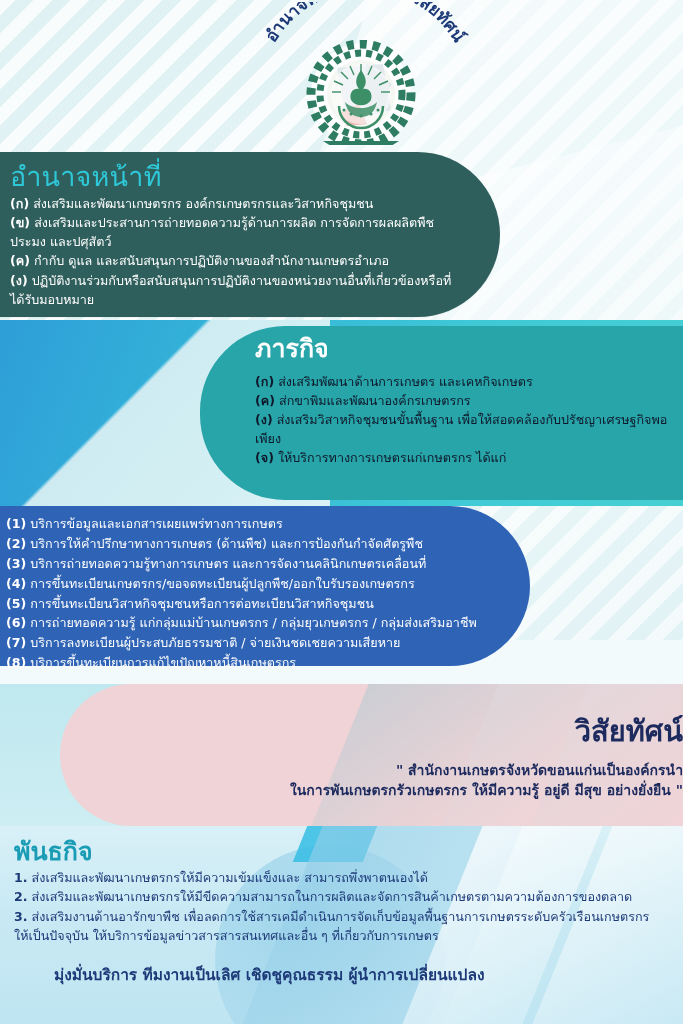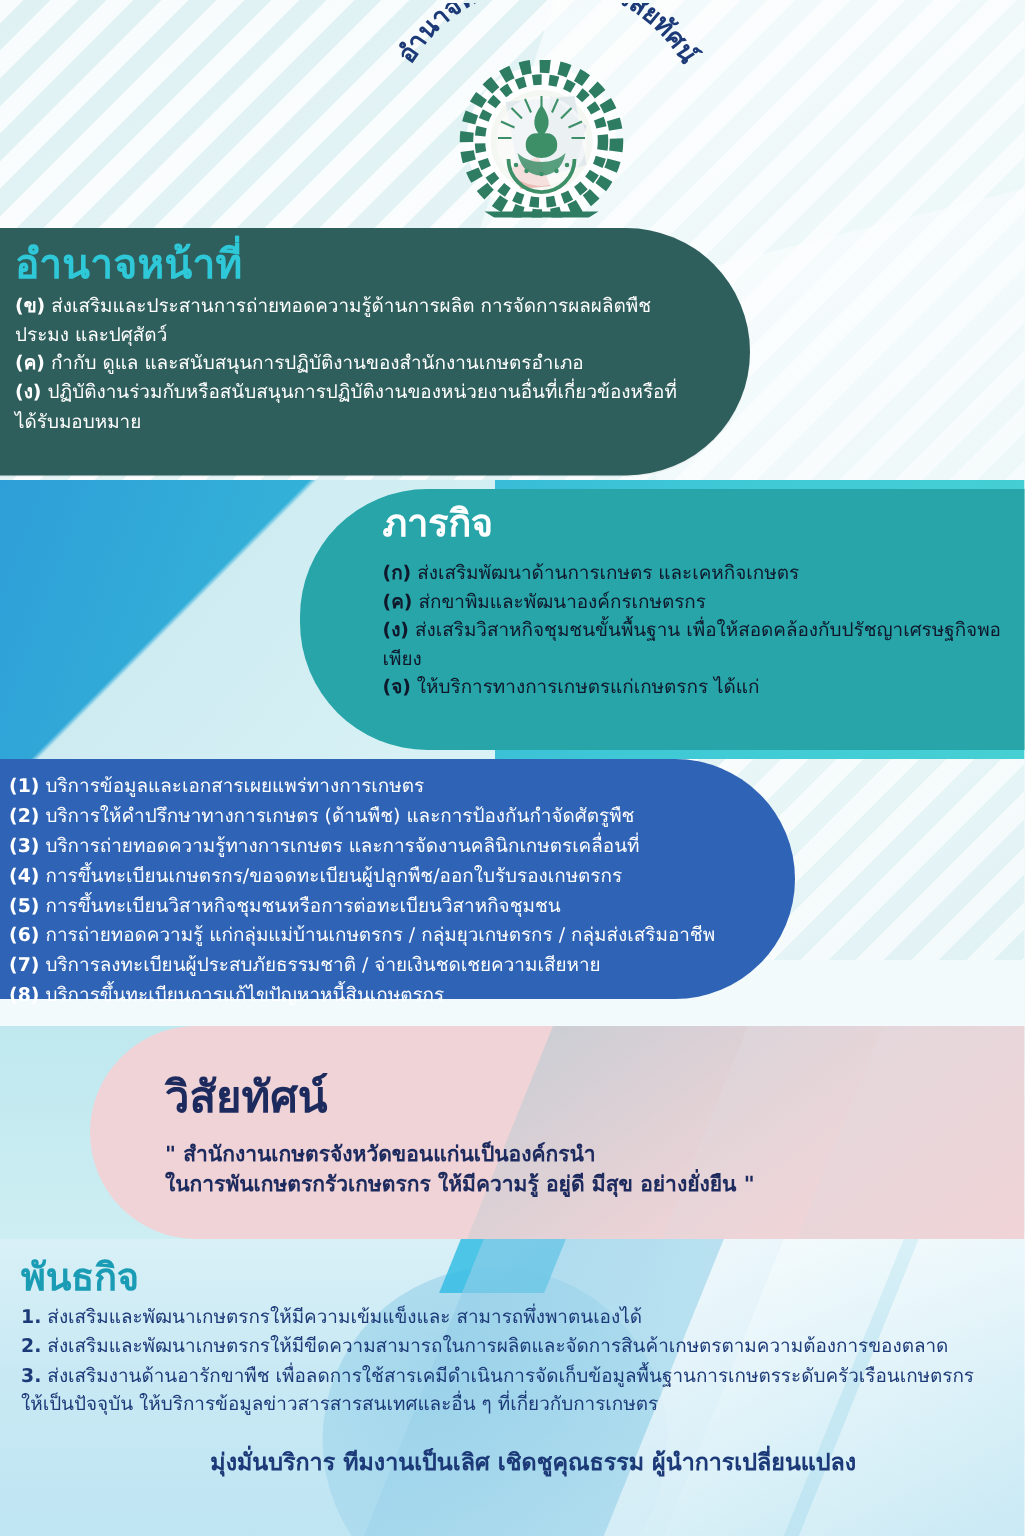--- a/index.html
+++ b/index.html
@@ -64,21 +64,21 @@
   
   .header{position:absolute;left:0;top:0;width:683px;height:150px;}
   .emblem-wrap{position:absolute;left:292px;top:40px;width:138px;height:105px;}
   .arc-text{position:absolute;left:255px;top:2px;width:220px;height:80px;}
 
   
   .panel-auth{position:absolute;left:-30px;top:152px;width:530px;height:165px;
     background:#2f5f5c;border-top-right-radius:85px;border-bottom-right-radius:85px;
     box-shadow:0 1px 0 rgba(0,0,0,.04);}
   .panel-auth .inner{padding:10px 40px 0 40px;}
-  .h-auth{color:#2ec8d8;font-size:27px;font-weight:bold;line-height:1.1;margin:0 0 2px 0;letter-spacing:.2px;}
+  .h-auth{color:#2ec8d8;font-size:27px;font-weight:normal;line-height:1.1;margin:0 0 2px 0;letter-spacing:.2px;}
   .body-auth{color:#ffffff;font-size:12.6px;line-height:1.53;}
   .body-auth .lbl{font-weight:bold;}
 
   
   .band-mis{position:absolute;left:0;top:320px;width:683px;height:186px;
     background:linear-gradient(110deg,#2e9fd8 0%,#35b6d8 35%,#3fc9d6 65%,#46d0d3 100%);}
   .band-mis-wedge{position:absolute;left:0;top:320px;width:330px;height:186px;
     background:linear-gradient(135deg,rgba(226,244,246,0) 40%,rgba(219,241,244,.92) 41%,rgba(226,245,247,.95) 100%);}
   .panel-mis{position:absolute;left:200px;top:326px;width:513px;height:174px;
     background:#27a5a9;border-top-left-radius:85px;border-bottom-left-radius:85px;}
@@ -88,33 +88,33 @@
   .body-mis .lbl{font-weight:bold;}
 
   
   .panel-num{position:absolute;left:-40px;top:506px;width:570px;height:160px;
     background:#2f63b5;border-top-right-radius:80px;border-bottom-right-radius:80px;}
   .panel-num .inner{padding:8px 20px 0 46px;}
   .body-num{color:#ffffff;font-size:12.6px;line-height:1.58;white-space:nowrap;}
   .body-num .lbl{font-weight:bold;}
 
   
-  .vision{position:absolute;left:0;top:694px;width:683px;height:130px;text-align:left;}
+  .vision{position:absolute;left:0;top:694px;width:683px;height:130px;text-align:right;}
   .h-vision{color:#1d2a5e;font-size:29px;font-weight:bold;margin:14px 0 6px 0;
     padding-left:110px;}
   .vision-q{color:#1d2a5e;font-size:14px;font-weight:bold;line-height:1.45;
     padding-left:110px;}
 
   
   .mandate{position:absolute;left:0;top:838px;width:683px;}
   .mandate .inner{padding:0 26px 0 14px;}
   .h-mand{color:#1a9cb5;font-size:25px;font-weight:bold;line-height:1.1;margin:0 0 2px 0;}
   .body-mand{color:#1d3a78;font-size:12.6px;line-height:1.55;}
   .body-mand .lbl{font-weight:bold;}
-  .slogan{color:#1d3a78;font-size:15.5px;font-weight:bold;text-align:center;
+  .slogan{color:#1d3a78;font-size:15.5px;font-weight:bold;
     margin-top:16px;padding-left:40px;}
 
   .row{display:block;}
 </style>
 </head>
 <body>
 
 <div class="page">
 
   <div class="bg-base"></div>
@@ -171,20 +171,21 @@
         </g>
         <path d="M-38,47 L38,47 L30,52 L-30,52 Z" fill="#2e7d62"></path>
       </g>
     </svg>
   </div>
 
   <div class="panel-auth">
     <div class="inner">
       <div class="h-auth">อำนาจหน้าที่</div>
       <div class="body-auth">
+        <span class="row"><span class="lbl">(ก)</span> <span>ส่งเสริมและพัฒนาเกษตรกร องค์กรเกษตรกรและวิสาหกิจชุมชน</span></span>
         <span class="row"><span class="lbl">(ข)</span> <span>ส่งเสริมและประสานการถ่ายทอดความรู้ด้านการผลิต การจัดการผลผลิตพืช ประมง และปศุสัตว์</span></span>
         <span class="row"><span class="lbl">(ค)</span> <span>กำกับ ดูแล และสนับสนุนการปฏิบัติงานของสำนักงานเกษตรอำเภอ</span></span>
         <span class="row"><span class="lbl">(ง)</span> <span>ปฏิบัติงานร่วมกับหรือสนับสนุนการปฏิบัติงานของหน่วยงานอื่นที่เกี่ยวข้องหรือที่ได้รับมอบหมาย</span></span>
       </div>
     </div>
   </div>
 
   <div class="band-mis"></div>
   <div class="band-mis-wedge"></div>
   <div class="panel-mis">

